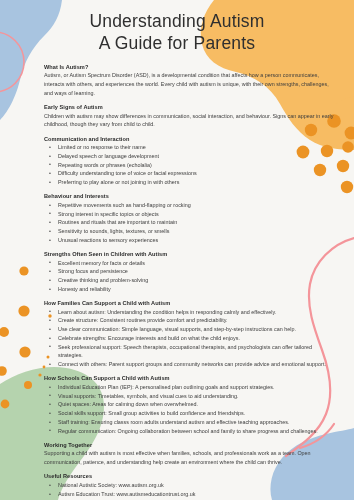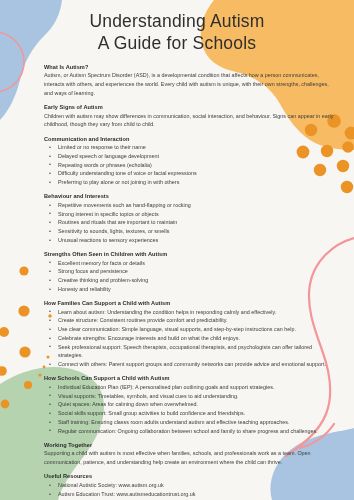--- a/index.html
+++ b/index.html
@@ -90,21 +90,21 @@
         <circle cx="28" cy="385" r="4.0"></circle>
         <circle cx="44" cy="367" r="1.4"></circle>
       </g>
     </svg>
   </div>
 
   <div class="content">
 
     <h1 class="title">
       <span>Understanding Autism</span>
-      <span class="l2">A Guide for Schools</span>
+      <span class="l2">A Guide for Parents</span>
     </h1>
 
     <div class="body" id="sections-root">
         <div class="sec">
           <h2>What Is Autism?</h2>
           <p class="para">Autism, or Autism Spectrum Disorder (ASD), is a developmental condition that affects how a person communicates, interacts with others, and experiences the world. Every child with autism is unique, with their own strengths, challenges, and ways of learning.</p>
         </div>
         <div class="sec">
           <h2>Early Signs of Autism</h2>
           <p class="para">Children with autism may show differences in communication, social interaction, and behaviour. Signs can appear in early childhood, though they vary from child to child.</p>

